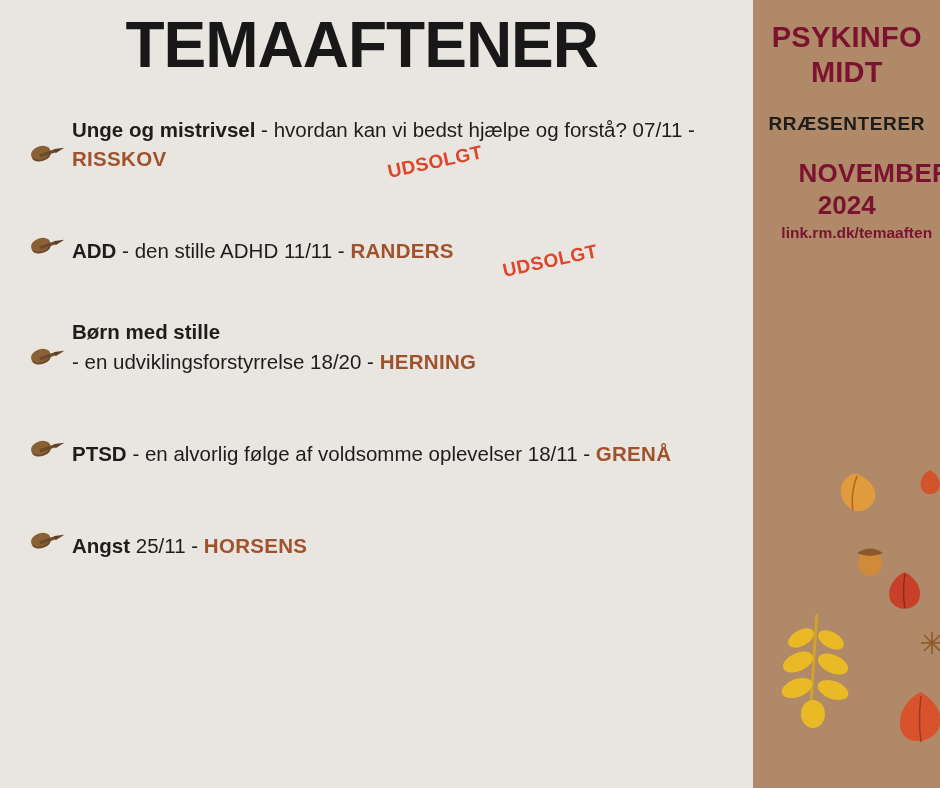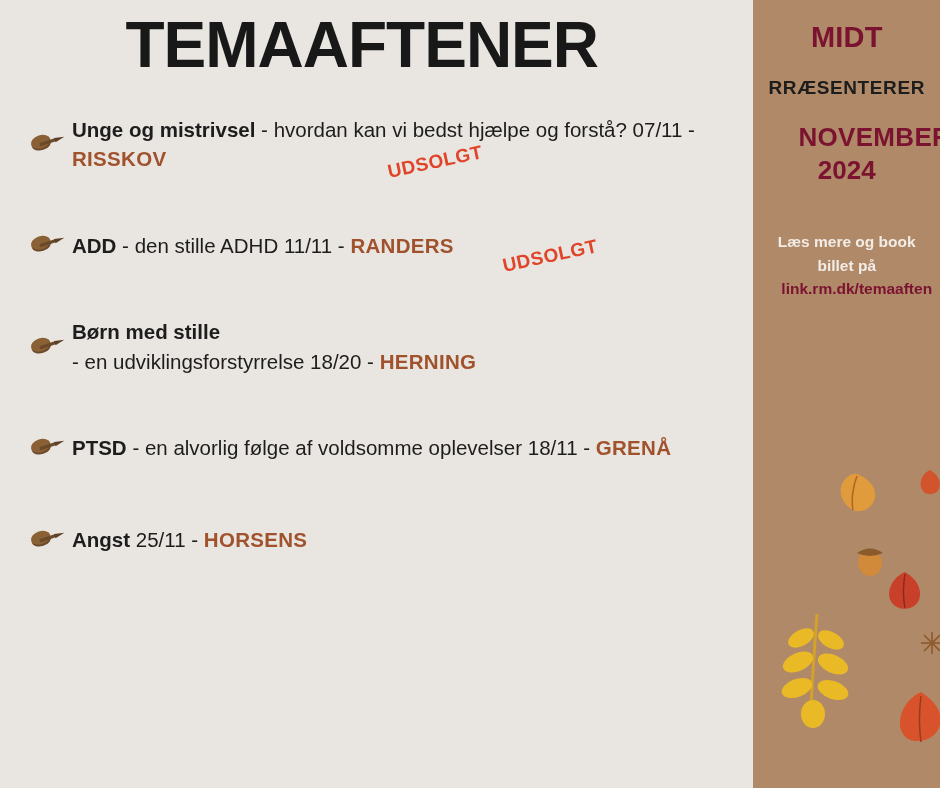--- a/index.html
+++ b/index.html
@@ -40,21 +40,21 @@
     padding: 0 30px 0 0;
     line-height: 1.05;
   }
   .events {
     margin-top: 36px;
     padding: 0 24px 0 26px;
   }
   .event {
     position: relative;
     display: flex;
-    align-items: center;
+    align-items: flex-end;
     margin-bottom: 52px;
     min-height: 40px;
   }
   .pin-icon {
     flex: 0 0 auto;
     width: 42px;
     height: 34px;
     margin-top: 2px;
     margin-right: 4px;
   }
@@ -241,29 +241,29 @@
           <b>Angst</b><span> 25/11 - </span><span class="city">HORSENS</span>
         </div>
       </div>
 
     </div>
   </div>
 
   <div class="right">
 
     <div class="brand">
+      <div>PSYKINFO</div>
       <div>MIDT</div>
     </div>
 
     <div class="presents">RRÆSENTERER</div>
 
     <div class="month">NOVEMBER</div>
     <div class="year">2024</div>
 
-    <div class="book-info">Læs mere og book billet på</div>
     <a class="book-link" href="#">link.rm.dk/temaaften</a>
 
     <span class="leaf" style="left:80px; top:470px;">
       <svg width="48" height="46" viewBox="0 0 48 46">
         <path d="M24 4 C34 8 44 16 42 28 C40 38 28 44 20 40 C10 35 4 22 10 12 C14 6 19 3 24 4 Z" fill="#e09b3d"></path>
         <path d="M24 6 C20 16 18 30 20 40" stroke="#b4661f" stroke-width="1.6" fill="none"></path>
       </svg>
     </span>
     <span class="leaf" style="left:162px; top:468px;">
       <svg width="30" height="30" viewBox="0 0 30 30">

